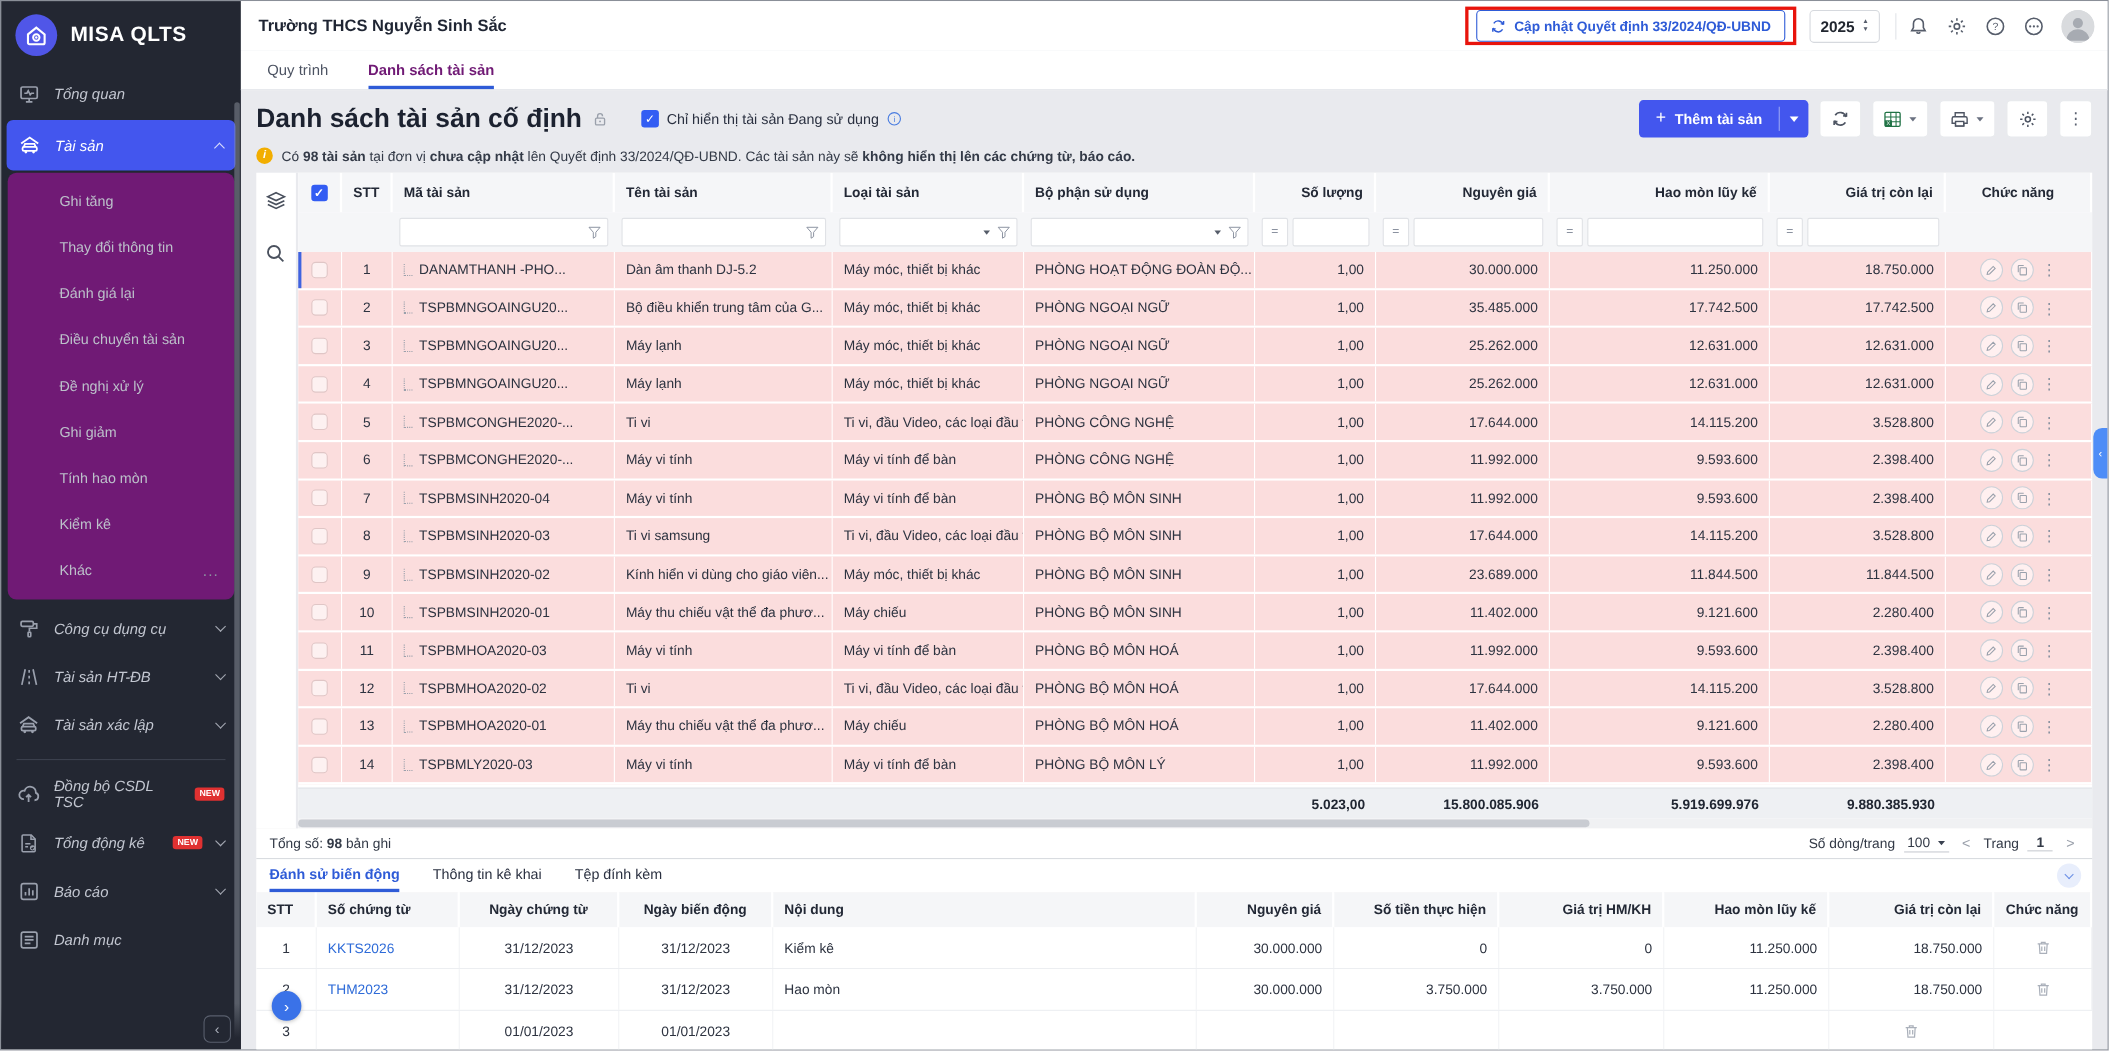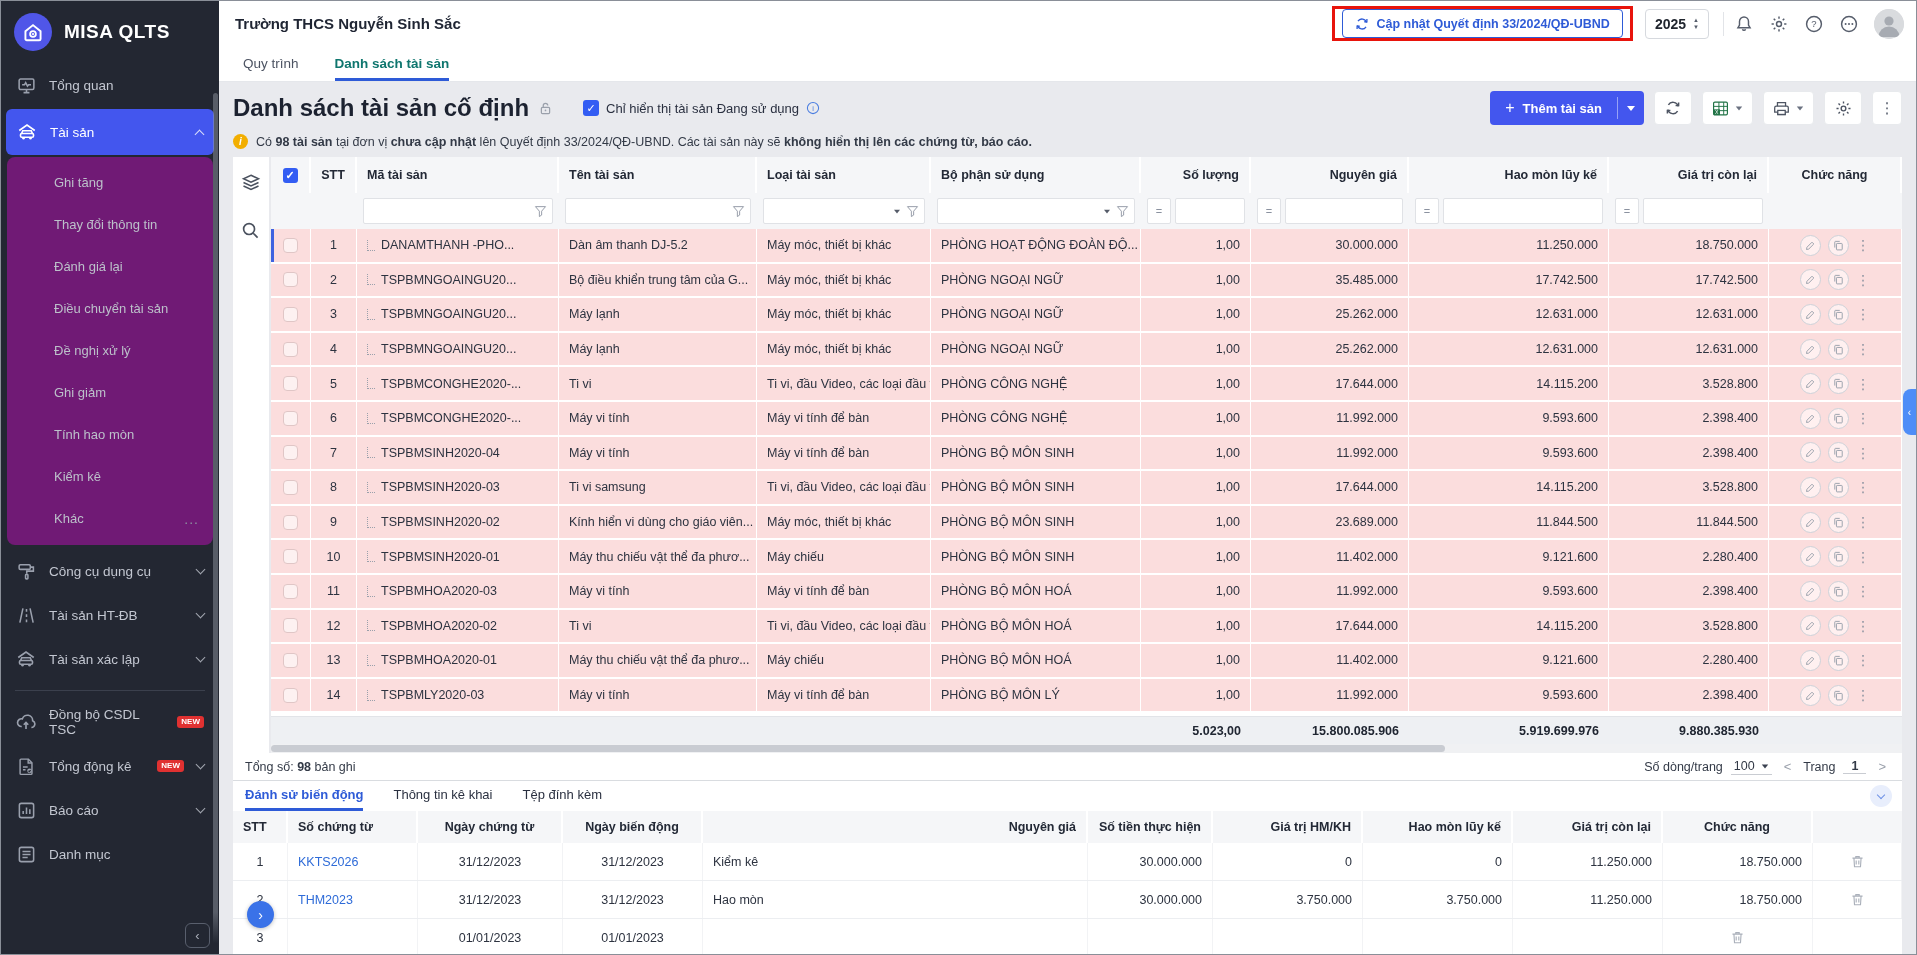--- a/index.html
+++ b/index.html
@@ -6,21 +6,21 @@
   *{box-sizing:border-box;}
   .screen{position:relative;width:1917px;height:955px;overflow:hidden;background:#e9eaee;
     font-family:"Liberation Sans",sans-serif;display:flex;border:1px solid #8a8f98;color:#2d3340;}
 
   
   .sidebar{width:218px;flex:none;background:#232732;color:#c3c7d1;position:relative;overflow:hidden;}
   .logo-row{display:flex;align-items:center;gap:12px;padding:12px 13px;height:62px;}
   .logo-circle{width:38px;height:38px;border-radius:50%;background:#5056e8;display:flex;align-items:center;justify-content:center;flex:none;}
   .logo-title{font-size:19px;font-weight:bold;color:#fff;letter-spacing:.5px;}
   .side-item{height:44px;display:flex;align-items:center;gap:13px;padding:0 15px;font-size:13.5px;cursor:pointer;}
-  .side-item .lbl{flex:1;}
+  .side-item .lbl{flex:1;font-style:italic;}
   .side-icon{width:20px;height:20px;flex:none;color:#9aa0ad;display:flex;align-items:center;justify-content:center;}
   .side-item.active{background:#4356ee;color:#fff;margin:2px 5px;border-radius:6px;height:46px;padding:0 11px;}
   .side-item.active .side-icon{color:#fff;}
   .chev{width:7px;height:7px;border-right:1.6px solid currentColor;border-bottom:1.6px solid currentColor;transform:rotate(45deg);margin-top:-3px;opacity:.8;}
   .chev.up{transform:rotate(225deg);margin-top:4px;}
   .submenu{background:#701a75;border-radius:8px;margin:2px 6px 4px;padding:5px 0;}
   .sub-item{height:42px;line-height:42px;padding:0 14px 0 47px;font-size:13px;color:#bcc0ca;display:flex;cursor:pointer;}
   .sub-item .lbl{flex:1;}
   .sub-more{color:#8d93a1;font-size:14px;letter-spacing:1px;}
   .side-divider{height:1px;background:#3b404d;margin:9px 14px;}
@@ -41,21 +41,21 @@
   .year-box{border:1px solid #d6d9de;border-radius:4px;height:30px;display:flex;align-items:center;padding:0 9px;gap:7px;
     font-size:14px;font-weight:bold;color:#21262f;margin:0 12px 0 6px;cursor:pointer;background:#fff;}
   .spinner{display:flex;flex-direction:column;font-size:6px;color:#565d6b;line-height:1.1;}
   .top-sep{width:1px;height:24px;background:#e2e4e8;margin:0 10px 0 2px;}
   .top-icons{display:flex;align-items:center;gap:16px;color:#565d6b;}
   .ticon{width:19px;height:19px;cursor:pointer;display:flex;align-items:center;justify-content:center;}
   .avatar{width:30px;height:30px;border-radius:50%;background:#d9dbde;overflow:hidden;cursor:pointer;}
 
   .tabs-row{height:36px;background:#fff;border-bottom:1px solid #e5e7eb;display:flex;align-items:stretch;gap:36px;padding:0 24px;flex:none;}
   .tab{display:flex;align-items:center;font-size:13.5px;color:#4c5362;border-bottom:3px solid transparent;padding-top:2px;cursor:pointer;}
-  .tab.active{color:#0f766e;font-weight:bold;border-bottom-color:#2e5bd7;}
+  .tab.active{color:#701a75;font-weight:bold;border-bottom-color:#2e5bd7;}
 
   .toolbar{height:52px;display:flex;align-items:center;padding:0 14px;gap:16px;flex:none;}
   .page-title{font-size:24px;font-weight:bold;color:#1c2230;display:flex;align-items:center;gap:9px;}
   .cbx-wrap{display:flex;align-items:center;gap:7px;font-size:13px;color:#2a3040;margin-left:14px;}
   .cbx{width:16px;height:16px;border-radius:3px;background:#335df3;color:#fff;font-size:11px;display:flex;align-items:center;justify-content:center;cursor:pointer;flex:none;}
   .tool-right{margin-left:auto;display:flex;align-items:center;gap:10px;}
   .add-btn{background:#4356ee;color:#fff;height:34px;border-radius:4px;display:flex;align-items:stretch;font-size:13px;font-weight:bold;cursor:pointer;}
   .add-main{display:flex;align-items:center;gap:8px;padding:0 15px;}
   .add-sep{width:1px;background:rgba(255,255,255,.45);margin:6px 0;}
   .add-caret{width:26px;display:flex;align-items:center;justify-content:center;}
@@ -1082,20 +1082,21 @@
           <span class="chev"></span>
         </div>
     </div>
 
     <div class="dwrap">
       <div class="drow dhead">
         <div>STT</div>
         <div>Số chứng từ</div>
         <div class="c">Ngày chứng từ</div>
         <div class="c">Ngày biến động</div>
+        <div>Nội dung</div>
         <div class="r">Nguyên giá</div>
         <div class="r">Số tiền thực hiện</div>
         <div class="r">Giá trị HM/KH</div>
         <div class="r">Hao mòn lũy kế</div>
         <div class="r">Giá trị còn lại</div>
         <div class="c">Chức năng</div>
       </div>
       <div>
 
           <div class="drow detail-row">

